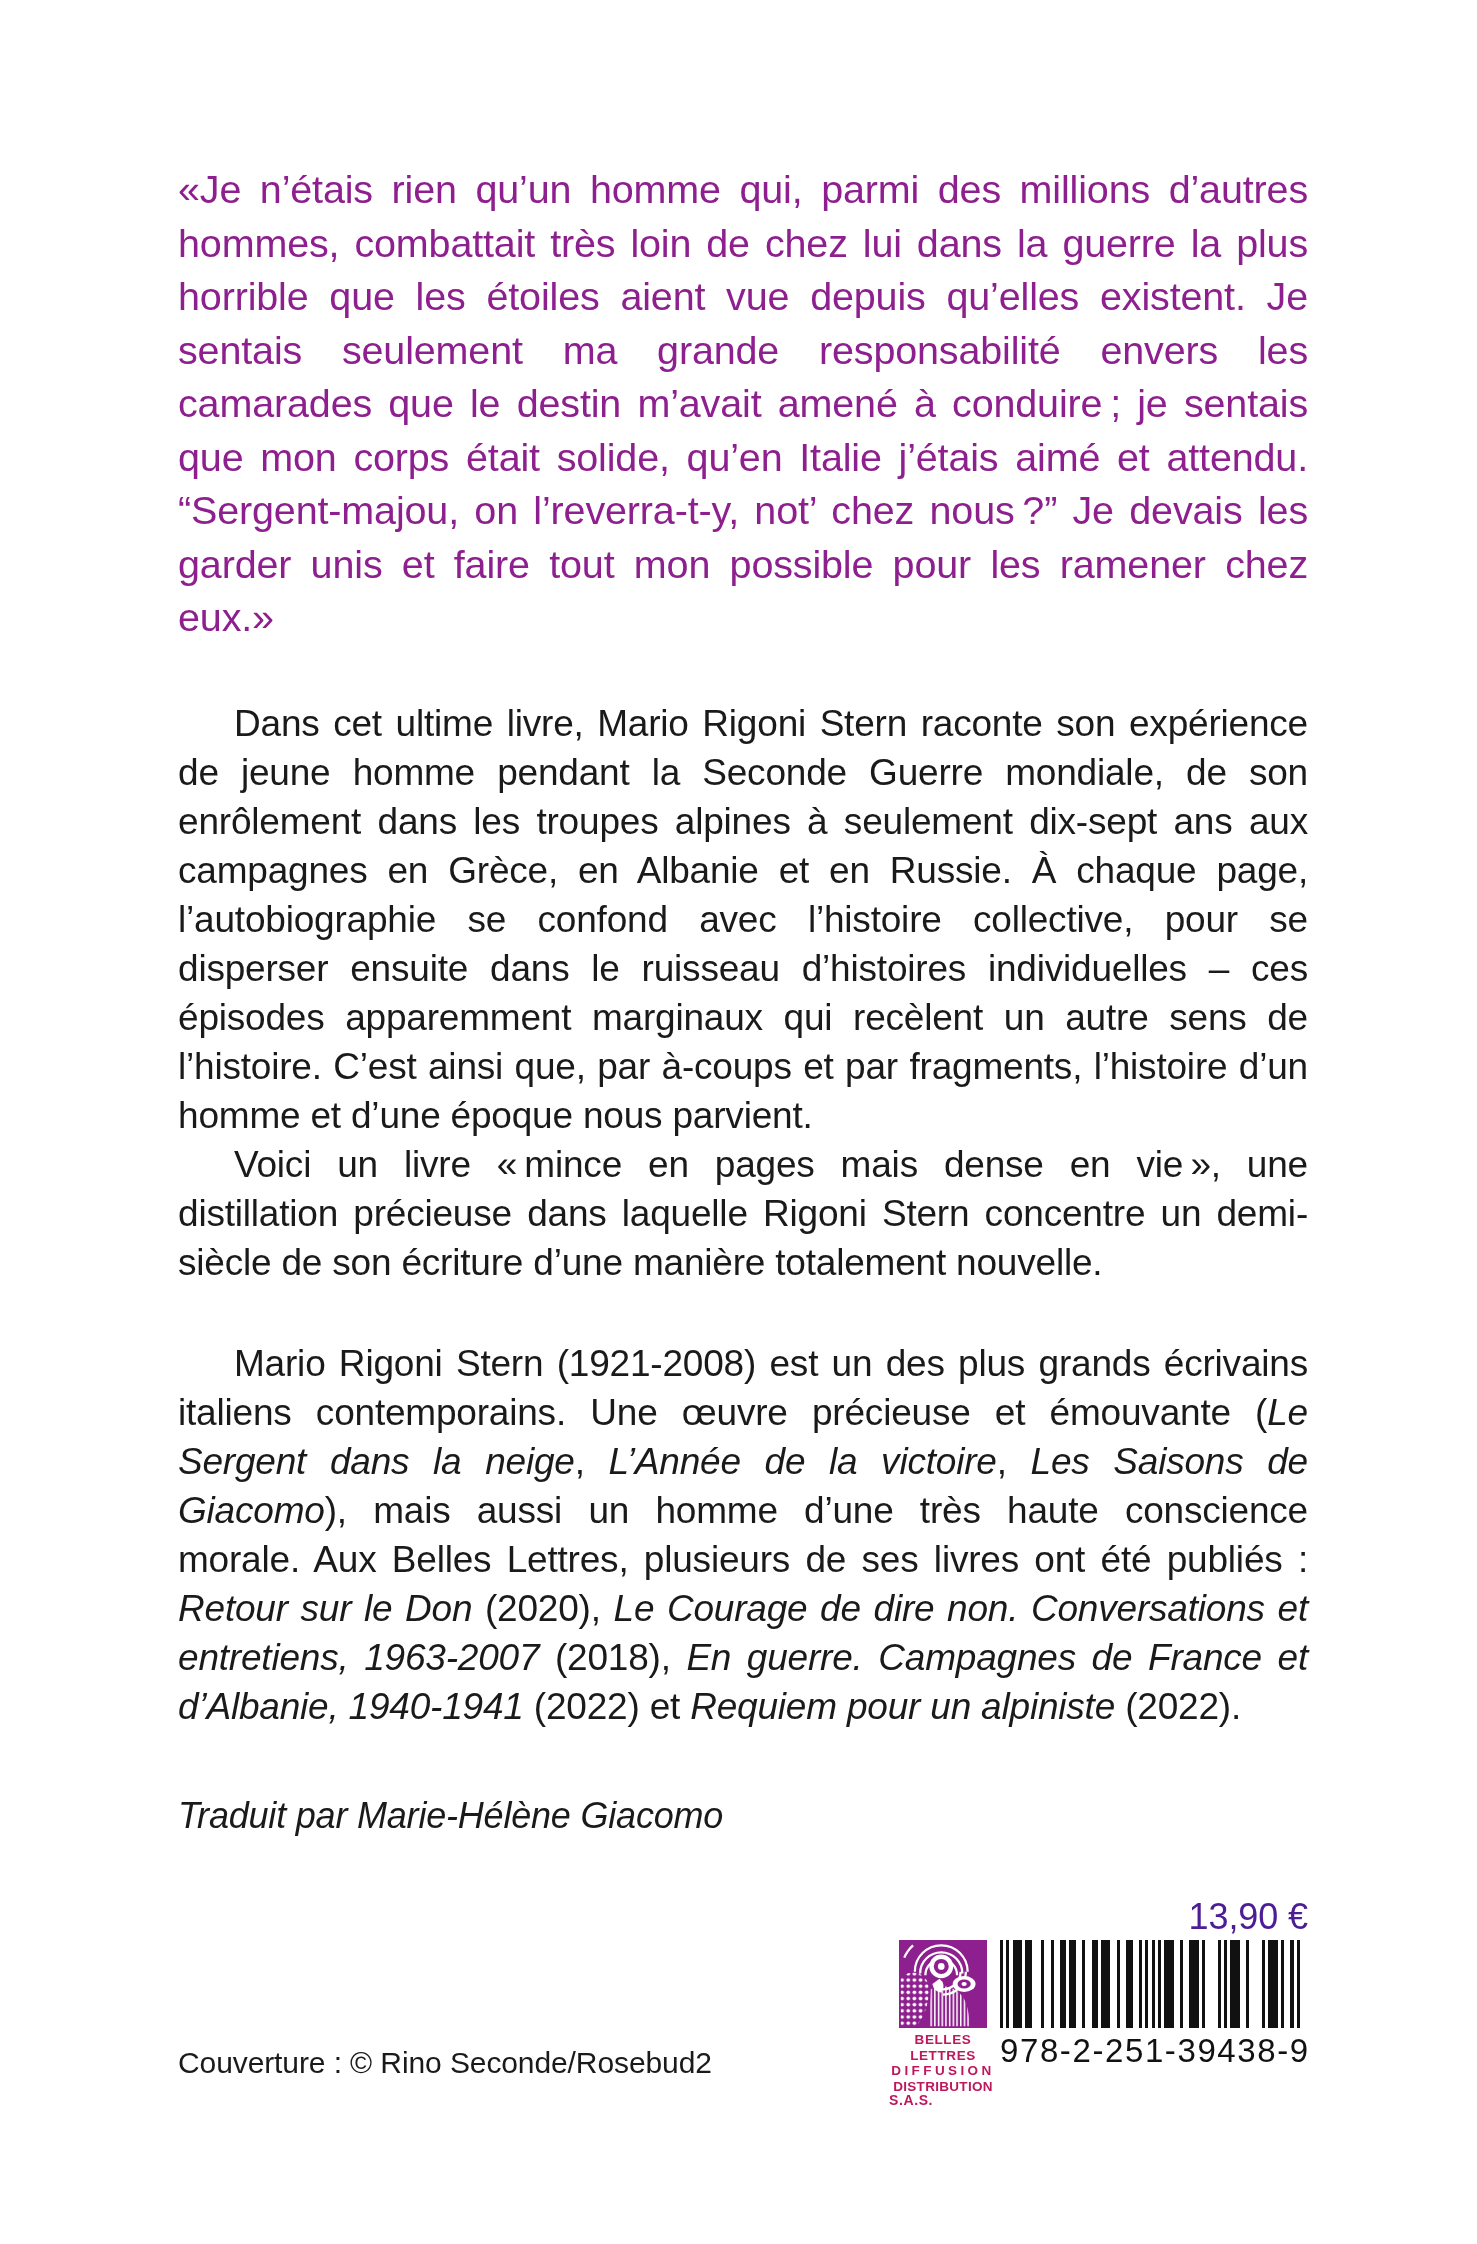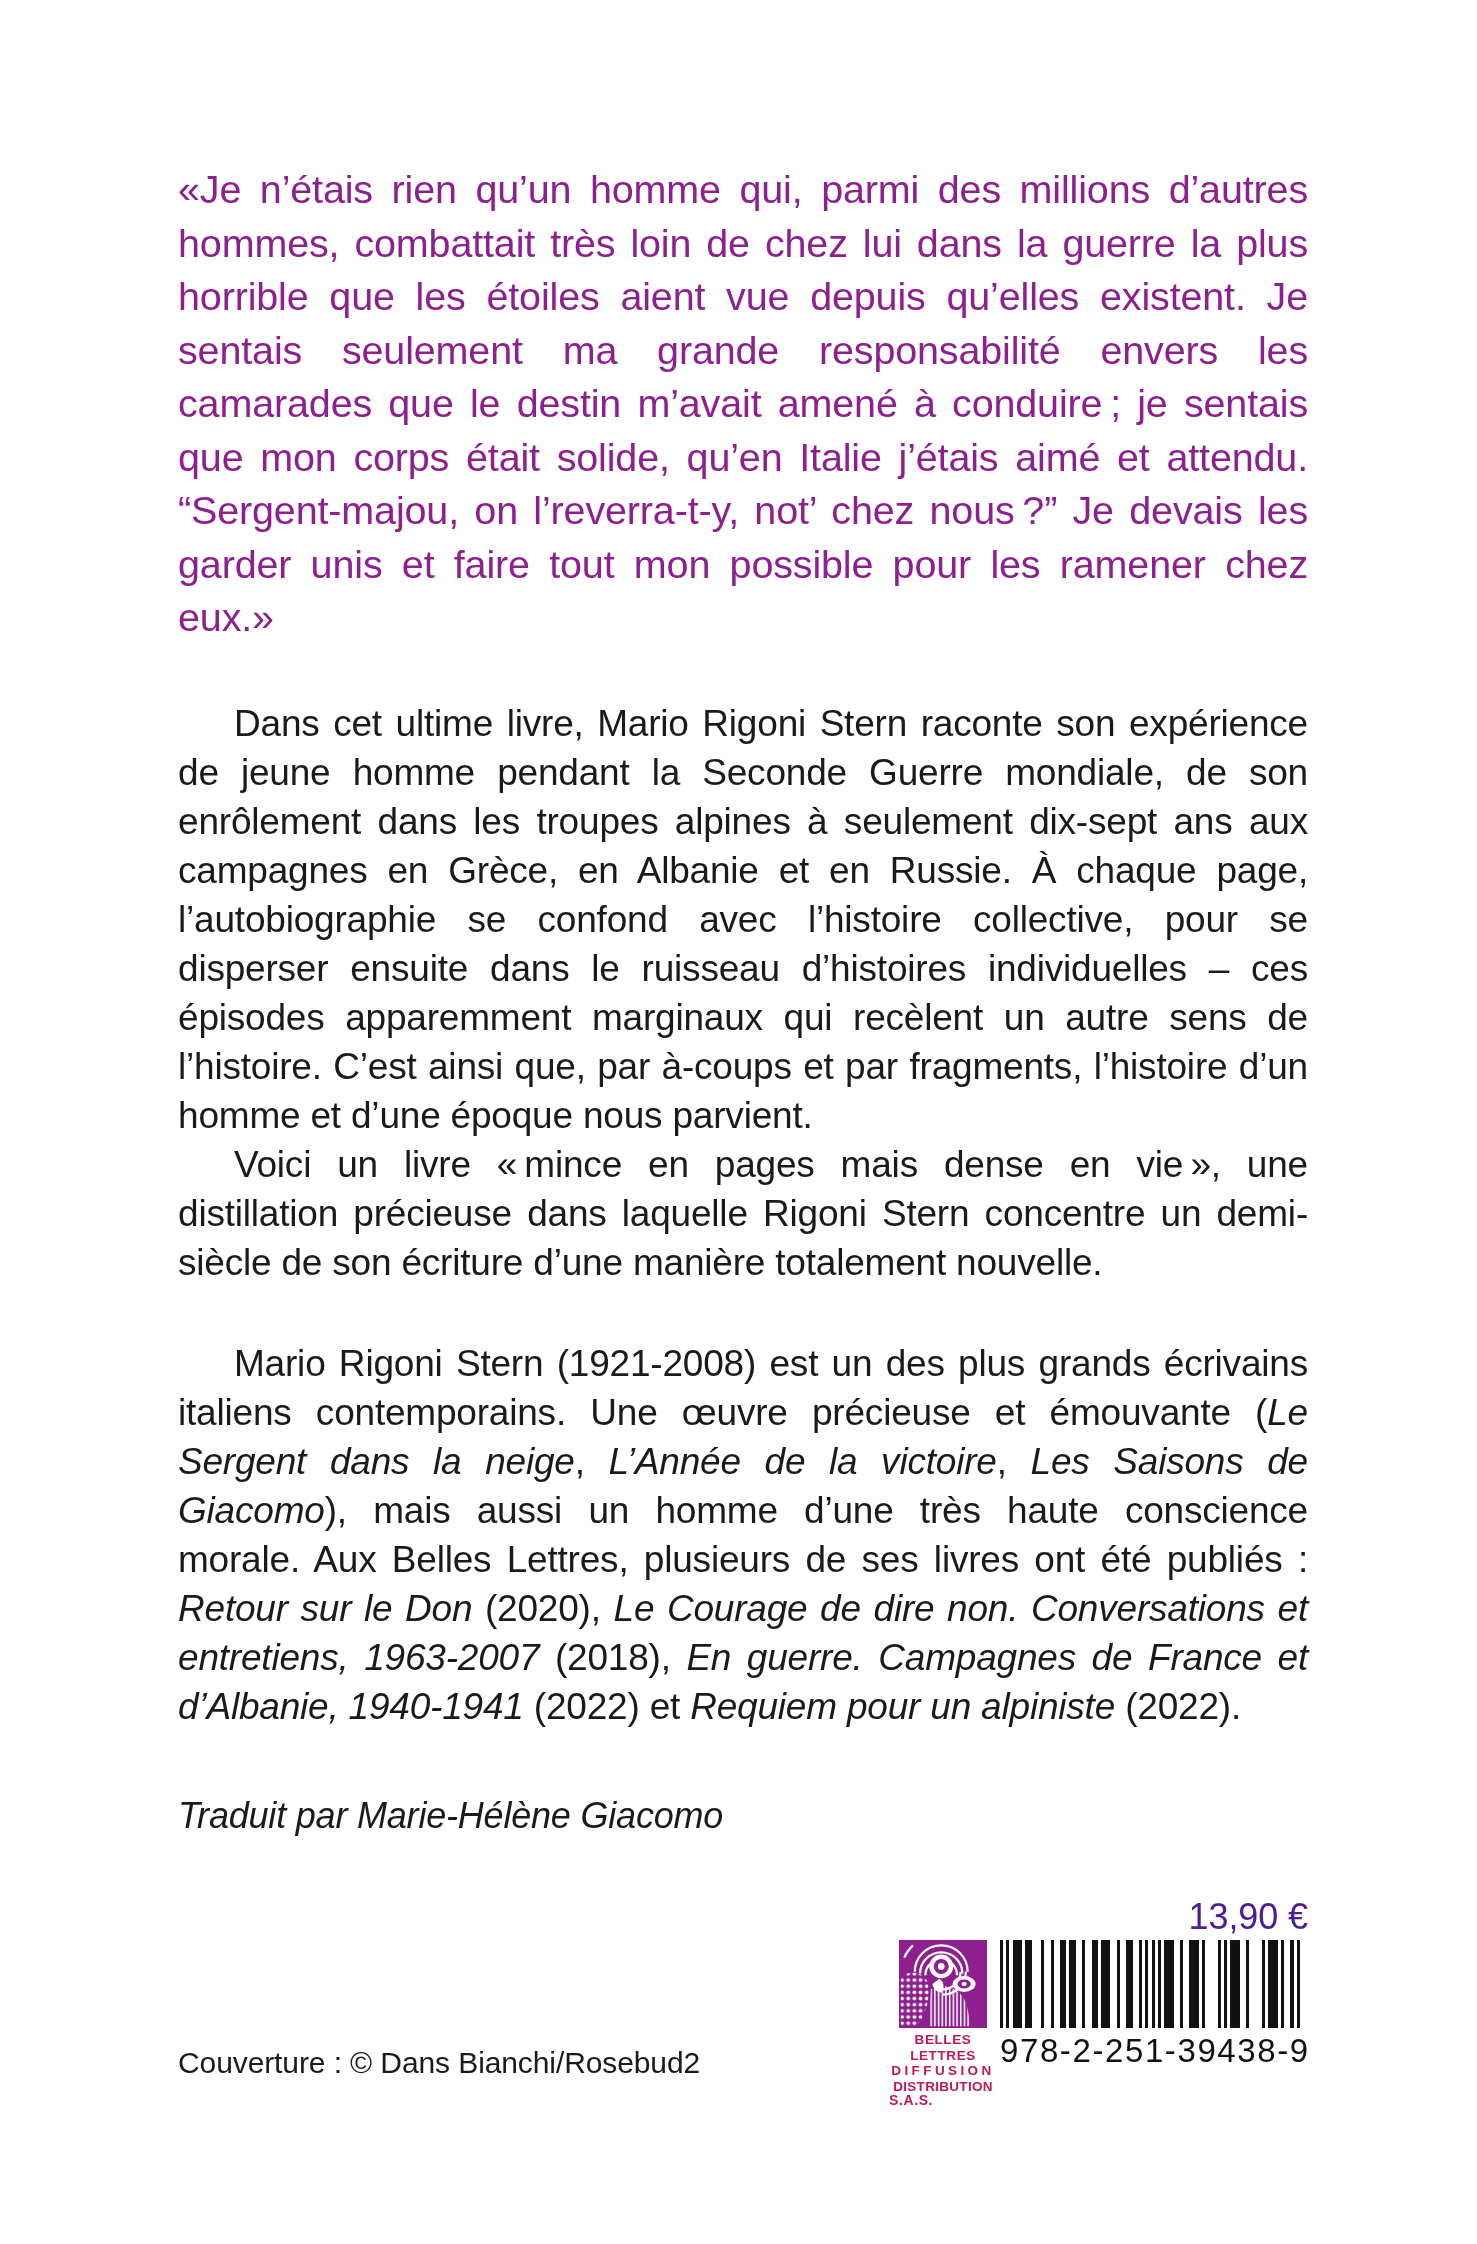--- a/index.html
+++ b/index.html
@@ -166,21 +166,21 @@
     <p class="body"><span class="indent"></span><span>Voici un livre « mince en pages mais dense en vie », une distillation précieuse dans laquelle Rigoni Stern concentre un demi-siècle de son écriture d’une manière totalement nouvelle.</span></p>
 
     <p class="body bio"><span class="indent"></span><span>Mario Rigoni Stern (1921-2008) est un des plus grands écrivains italiens contemporains. Une œuvre précieuse et émouvante (</span><em>Le Sergent dans la neige</em><span>, </span><em>L’Année de la victoire</em><span>, </span><em>Les Saisons de Giacomo</em><span>), mais aussi un homme d’une très haute conscience morale. Aux Belles Lettres, plusieurs de ses livres ont été publiés : </span><em>Retour sur le Don</em><span> (2020), </span><em>Le Courage de dire non. Conversations et entretiens, 1963-2007</em><span> (2018), </span><em>En guerre. Campagnes de France et d’Albanie, 1940-1941</em><span> (2022) et </span><em>Requiem pour un alpiniste</em><span> (2022).</span></p>
 
     <p class="translator">Traduit par Marie-Hélène Giacomo</p>
 
     <p class="price">13,90 €</p>
 
   </div>
 
-  <div class="cover-credit">Couverture :  © Dans Bianchi/Rosebud2</div>
+  <div class="cover-credit">Couverture :  © Rino Seconde/Rosebud2</div>
 
   <div class="logo-block">
     <svg class="logo-mark" viewBox="0 0 100 100">
       <defs>
         <pattern id="dots" width="7" height="7" patternUnits="userSpaceOnUse">
           <rect width="7" height="7" fill="#8e1f8e"></rect>
           <circle cx="3.5" cy="3.5" r="2.1" fill="#ffffff"></circle>
         </pattern>
         <pattern id="stripes" width="4.2" height="6" patternUnits="userSpaceOnUse">
           <rect width="4.2" height="6" fill="#8e1f8e"></rect>

